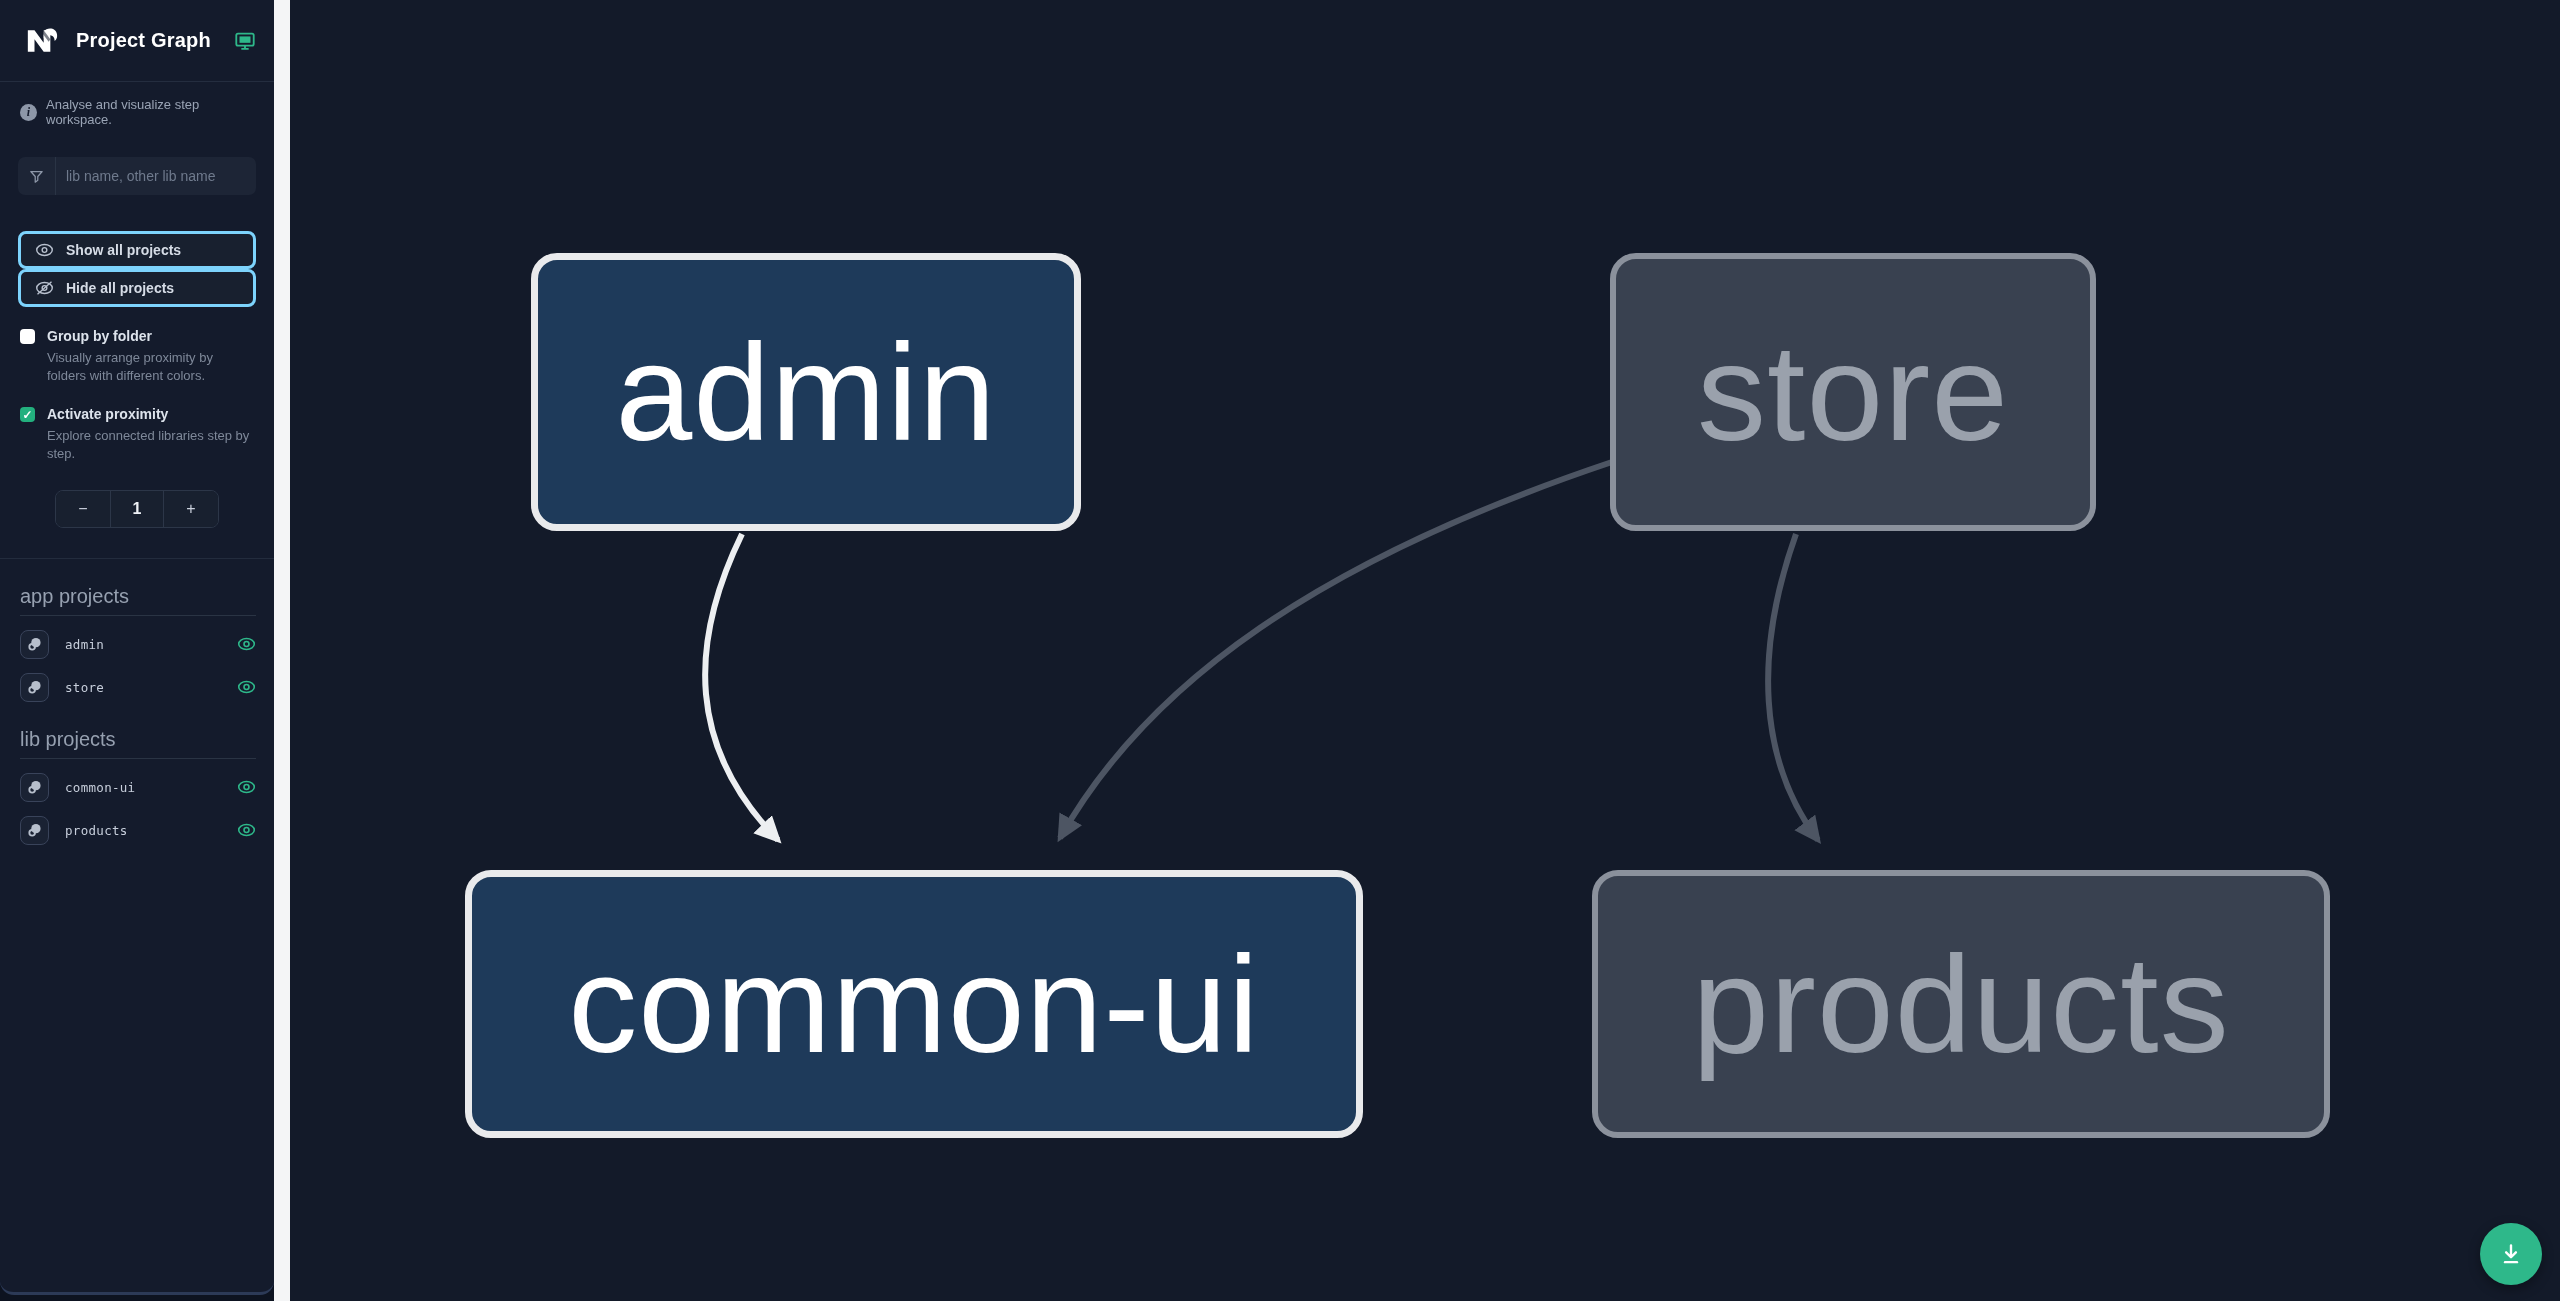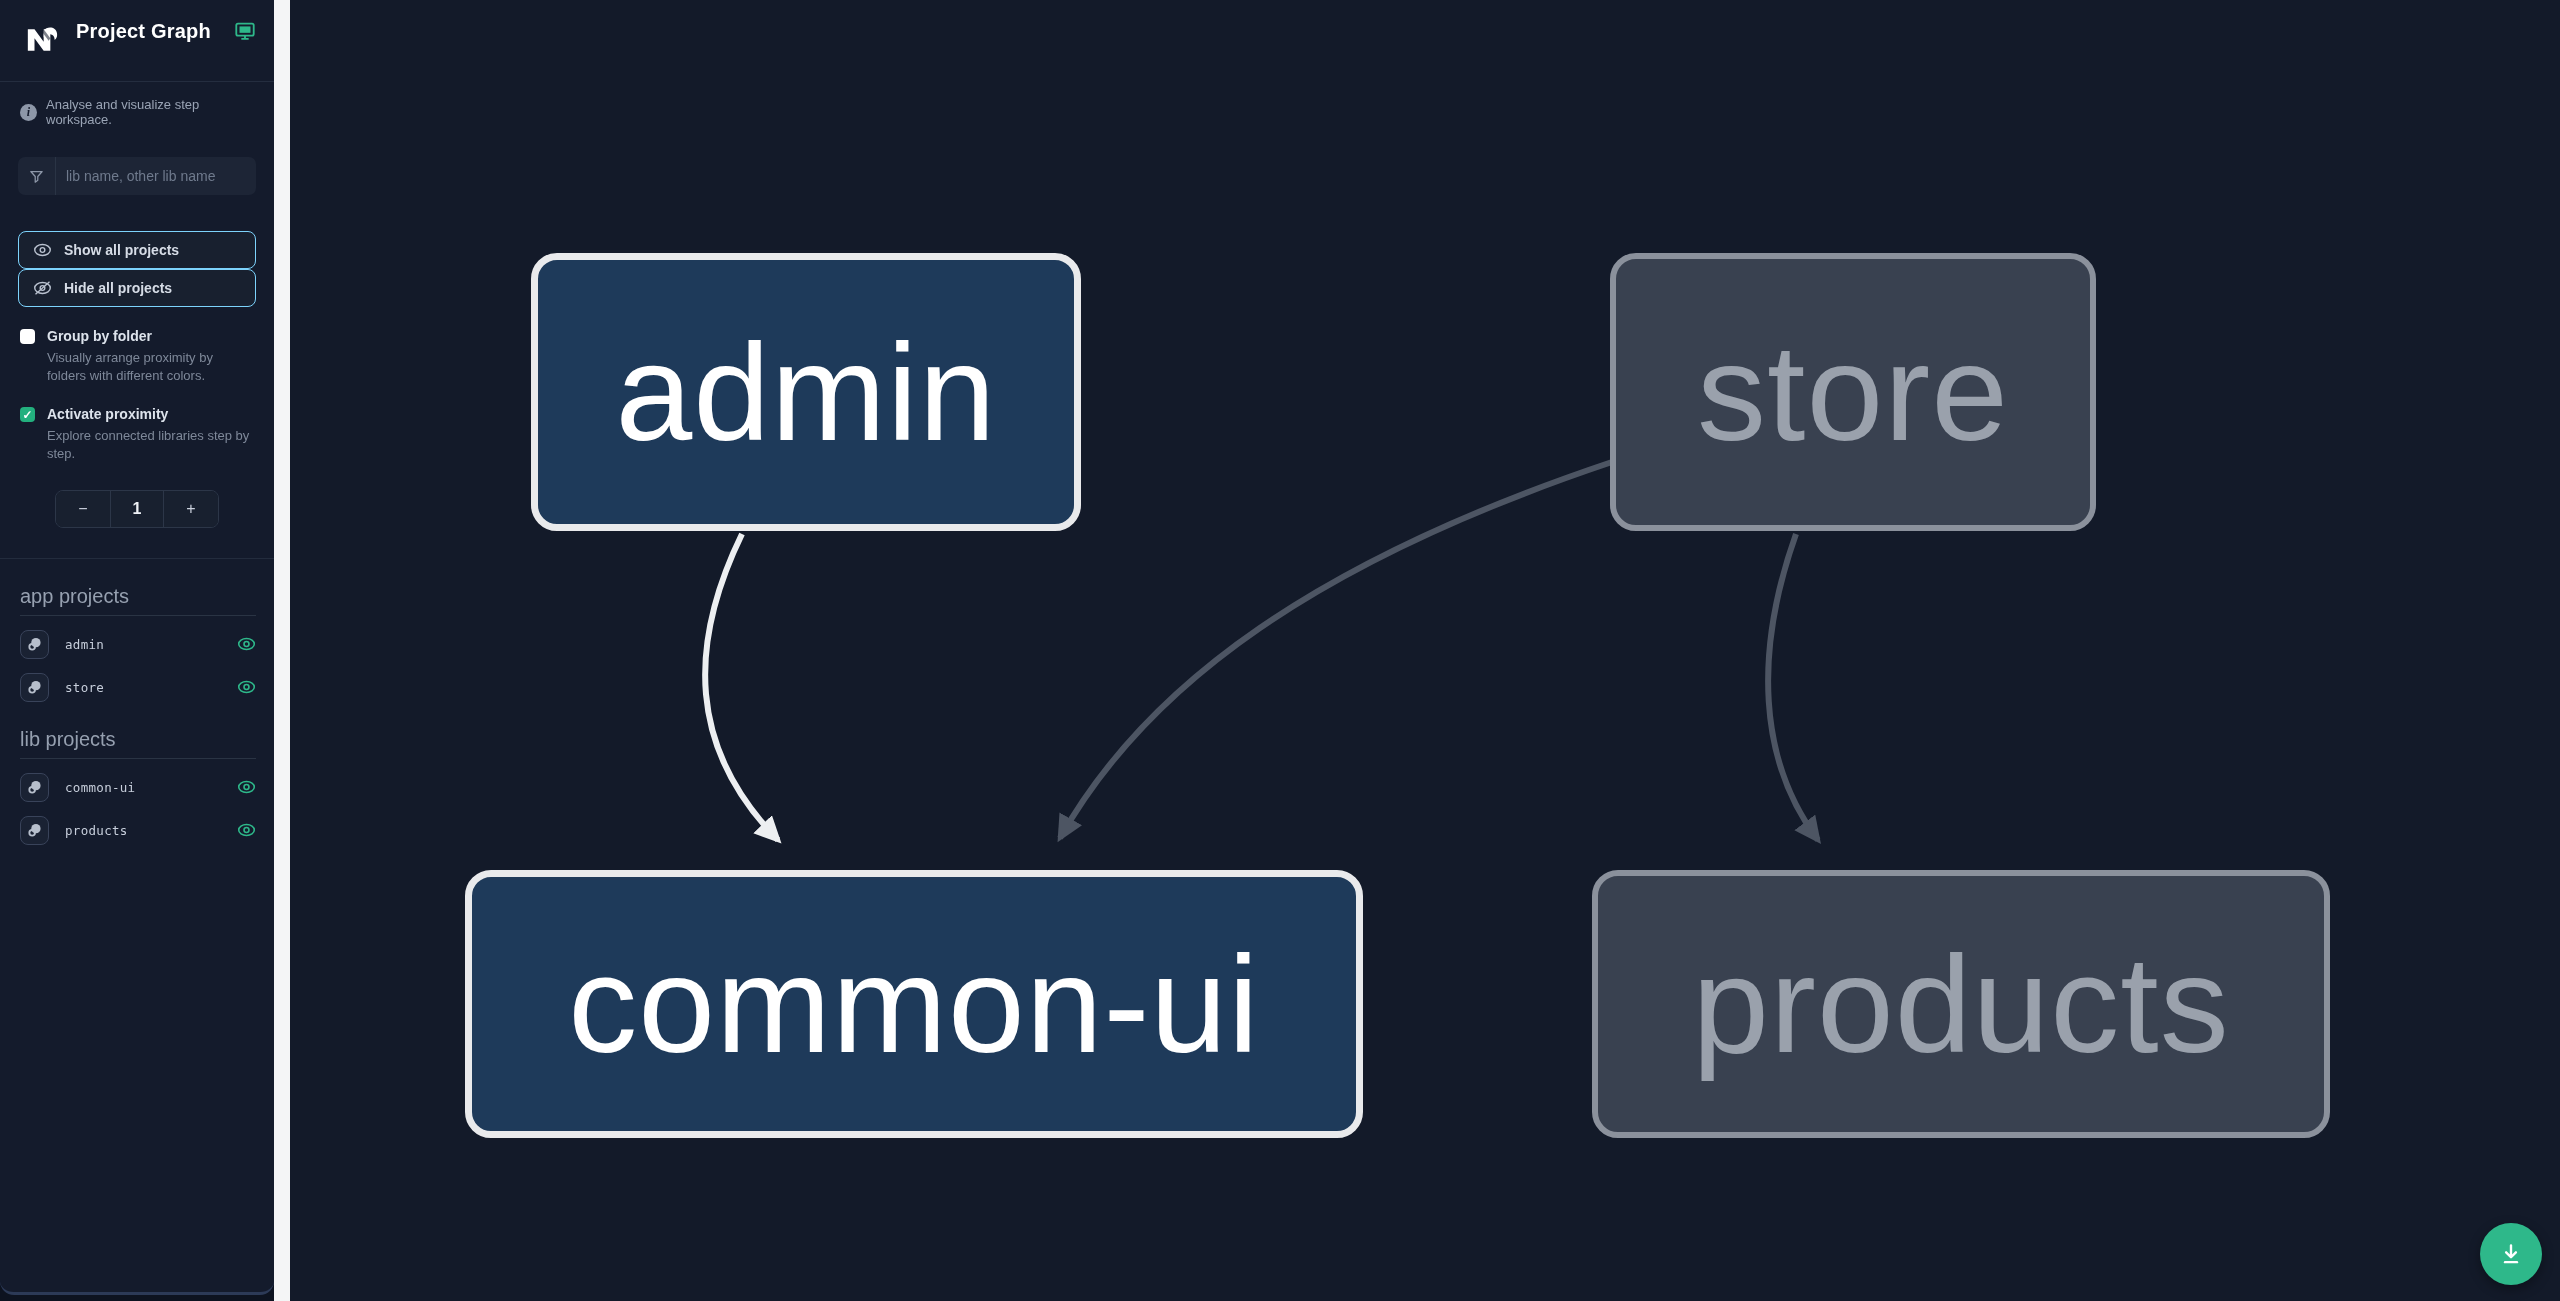--- a/index.html
+++ b/index.html
@@ -4,21 +4,21 @@
 <style>
   * { margin:0; padding:0; box-sizing:border-box; }
   html,body { width:2560px; height:1301px; overflow:hidden; background:#0d1320;
               font-family:"Liberation Sans", sans-serif; }
   .app { display:flex; width:2560px; height:1301px; }
 
   
   .sidebar { width:274px; height:1295px; background:#141b2c; color:#dbe1ea;
              border-bottom:3px solid #2c3a57; border-radius:0 0 14px 14px;
              display:flex; flex-direction:column; overflow:hidden; flex:none; }
-  .sidebar-header { display:flex; gap:14px; padding:20px 18px 20px 22px;
+  .sidebar-header { display:flex; align-items:center; gap:14px; padding:20px 18px 20px 22px;
                     border-bottom:1px solid #242d3f; min-height:82px; }
   .nx-logo { width:40px; height:40px; flex:none; }
   .app-title { font-size:20px; font-weight:700; color:#ffffff; letter-spacing:.2px; flex:1; }
   .env-icon { width:22px; height:22px; flex:none; }
 
   .tagline { display:flex; align-items:center; gap:9px; padding:15px 18px 4px 20px;
              color:#9aa4b5; font-size:13px; }
   .info-icon { width:17px; height:17px; border-radius:50%; background:#8d97a8; color:#141b2c;
                font-family:"Liberation Serif", serif; font-weight:700; font-style:italic;
                font-size:12px; display:flex; align-items:center; justify-content:center; flex:none; }
@@ -37,21 +37,21 @@
               display:flex; align-items:center; justify-content:center;
               font-size:12px; font-weight:700; color:#fff; }
   .checkbox.gray  { background:#9aa3b2; }
   .checkbox.white { background:#ffffff; }
   .checkbox.teal  { background:#23b07e; }
   .check-texts { flex:1; }
   .check-label { font-size:14px; font-weight:700; color:#dde3ec; line-height:1.35; }
   .check-desc  { font-size:13px; color:#7e8899; line-height:1.4; margin-top:3px; max-width:205px; }
 
   .side-btn { display:flex; align-items:center; gap:12px; margin:0 18px; height:38px;
-              background:#18202f; border:1px solid #7dd3fc; border-radius:8px;
+              background:#18202f; border:3px solid #7dd3fc; border-radius:8px;
               color:#d6dce6; font-size:14px; font-weight:700; padding:0 14px;
               cursor:pointer; font-family:"Liberation Sans", sans-serif; }
   .side-btn:first-of-type { margin-top:36px; }
   .side-btn + .side-btn { margin-top:0; }
 
   .stepper { margin:26px auto 0; display:flex; width:164px; height:38px;
              border:1px solid #2c3648; border-radius:8px; overflow:hidden; }
   .stepper > * { display:flex; align-items:center; justify-content:center;
                  font-size:16px; color:#cbd2de; background:#18202f;
                  border:none; font-family:"Liberation Sans", sans-serif; }

